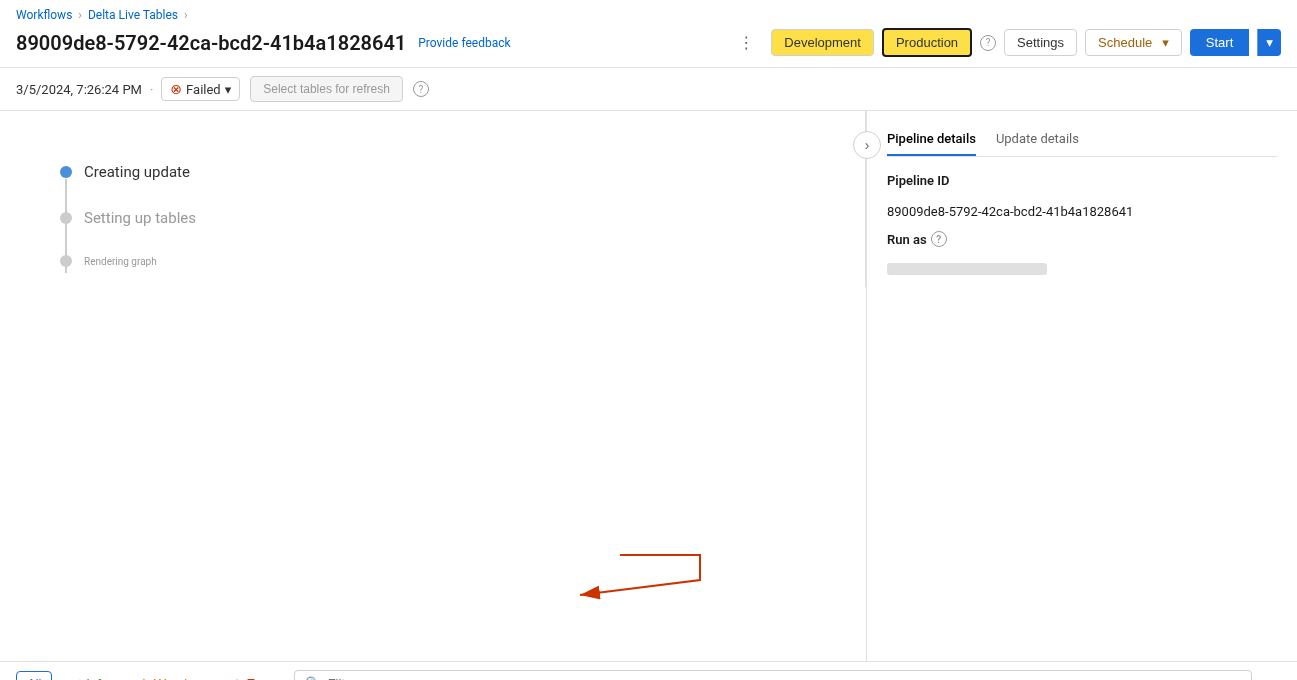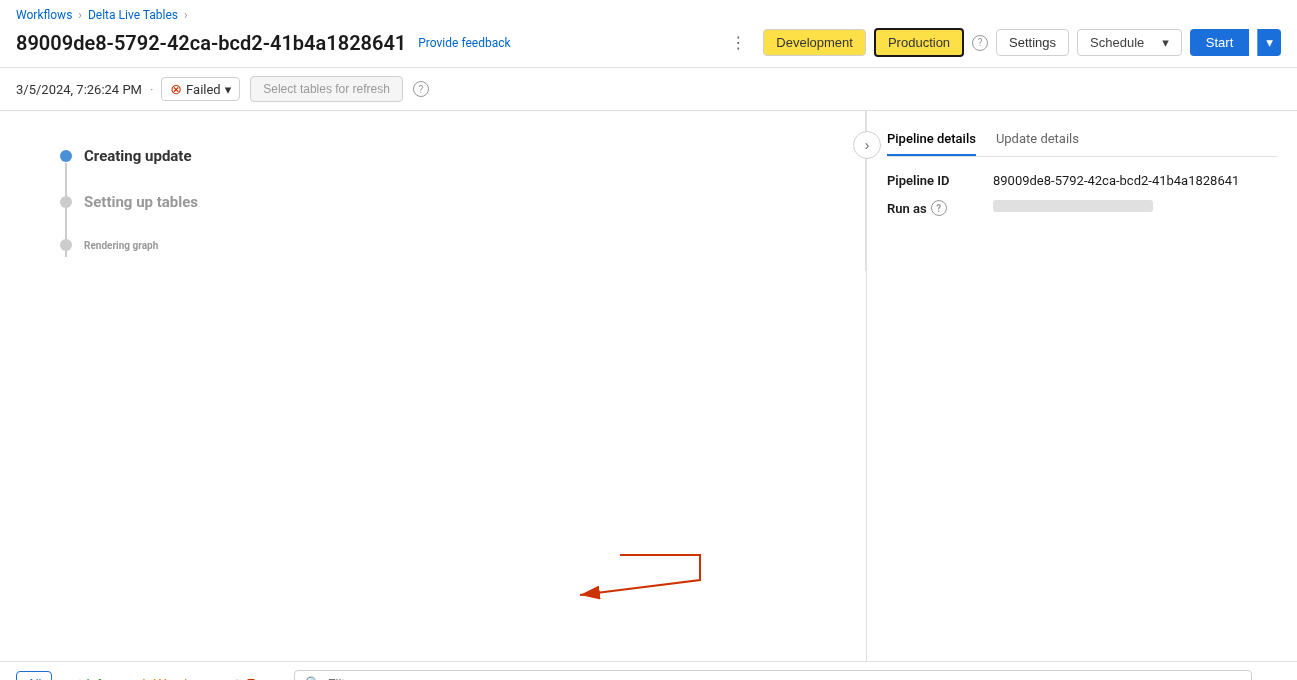--- a/index.html
+++ b/index.html
@@ -12,21 +12,21 @@
     .breadcrumb a { color: #0066cc; text-decoration: none; cursor: pointer; }
     .header-row { display: flex; align-items: center; justify-content: space-between; padding-bottom: 10px; }
     .header-left { display: flex; align-items: center; gap: 12px; }
     .pipeline-id { font-size: 20px; font-weight: 600; color: #1a1a1a; }
     .feedback-link { font-size: 12px; color: #0066cc; text-decoration: none; display: flex; align-items: center; gap: 3px; }
     .header-right { display: flex; align-items: center; gap: 8px; }
     .btn-more { background: none; border: 1px solid transparent; border-radius: 4px; padding: 4px 8px; cursor: pointer; font-size: 16px; color: #666; }
     .btn-env { background: #fde047; border: 1px solid #d0d0d0; border-radius: 4px; padding: 5px 12px; cursor: pointer; font-size: 13px; color: #333; }
     .btn-env.active { border: 2px solid #1a1a1a; font-weight: 500; }
     .btn-settings { background: #fff; border: 1px solid #d0d0d0; border-radius: 4px; padding: 5px 12px; cursor: pointer; font-size: 13px; color: #333; }
-    .btn-schedule { background: #fff; border: 1px solid #d0d0d0; border-radius: 4px; padding: 5px 12px; cursor: pointer; font-size: 13px; color: #404040; display: flex; align-items: center; gap: 18px; }
+    .btn-schedule { background: #fff; border: 1px solid #d0d0d0; border-radius: 4px; padding: 5px 12px; cursor: pointer; font-size: 13px; color: #a16207; display: flex; align-items: center; gap: 10px; }
     .btn-start { background: #1a6fdb; border: none; border-radius: 4px 0 0 4px; padding: 6px 16px; cursor: pointer; font-size: 13px; color: #fff; font-weight: 500; }
     .btn-start-caret { background: #1a6fdb; border: none; border-left: 1px solid rgba(255,255,255,0.3); border-radius: 0 4px 4px 0; padding: 6px 8px; cursor: pointer; color: #fff; }
     .info-circle { display: inline-flex; align-items: center; justify-content: center; width: 16px; height: 16px; border-radius: 50%; border: 1px solid #999; font-size: 10px; color: #999; cursor: pointer; }
     
     
     .toolbar { display: flex; align-items: center; gap: 10px; padding: 8px 16px; border-bottom: 1px solid #e0e0e0; }
     .run-info { display: flex; align-items: center; gap: 8px; font-size: 13px; color: #333; }
     .failed-badge { display: flex; align-items: center; gap: 4px; background: #fff; border: 1px solid #d0d0d0; border-radius: 4px; padding: 3px 8px; cursor: pointer; }
     .failed-badge .x-icon { color: #cc3300; font-size: 14px; }
     .dot { color: #999; }
@@ -42,21 +42,21 @@
     .step-label { font-size: 15px; }
     .step-label.active { color: #cc3300; }
     .step-label.dimmed { color: #999; }
     .step-label.normal { color: #333; }
     
     
     .details-panel { width: 430px; padding: 16px 20px; }
     .details-tabs { display: flex; gap: 20px; border-bottom: 1px solid #e0e0e0; margin-bottom: 16px; }
     .details-tab { padding: 4px 0 8px 0; font-size: 13px; cursor: pointer; color: #666; }
     .details-tab.active { color: #000000; font-weight: 500; border-bottom: 2px solid #1a6fdb; }
-    .detail-row { display: flex; gap: 16px; margin-bottom: 12px; align-items: flex-start; }
+    .detail-row { display: flex; gap: 16px; margin-bottom: 12px; align-items: flex-start; flex-direction: column; }
     .detail-label { font-size: 13px; font-weight: 600; color: #1a1a1a; min-width: 90px; }
     .detail-value { font-size: 13px; color: #1a1a1a; display: flex; align-items: center; gap: 6px; }
     .redacted-bar { width: 160px; height: 12px; background: #e0e0e0; border-radius: 3px; }
     
     
     .log-section { border-top: 1px solid #e0e0e0; }
     .log-toolbar { display: flex; align-items: center; gap: 8px; padding: 8px 16px; border-bottom: 1px solid #e0e0e0; }
     .log-filter-btn { display: flex; align-items: center; gap: 4px; padding: 4px 10px; border-radius: 4px; border: 1px solid transparent; cursor: pointer; font-size: 13px; background: none; }
     .log-filter-btn.all-active { background: #fff; border-color: #1a6fdb; color: #1a6fdb; font-weight: 500; }
     .filter-input-wrap { flex: 1; display: flex; align-items: center; gap: 6px; border: 1px solid #d0d0d0; border-radius: 4px; padding: 5px 10px; background: #fff; }
@@ -107,21 +107,21 @@
   <button class="btn-select-tables">Select tables for refresh</button>
   <span class="info-circle">?</span>
 </div>
 
 <div style="display:flex; height: calc(680px - 130px);">
 
   <div style="flex:1; position:relative; border-right:1px solid #e0e0e0;">
     <div class="steps-panel">
       <button class="toggle-btn">›</button>
 
-      <div style="position:relative; padding-left: 20px; margin-top: 16px; font-weight: bold;">
+      <div style="position:relative; padding-left: 20px; margin-top: 32px;">
 
         <div style="display:flex; align-items:center; gap:12px; margin-bottom:0; position:relative;">
           <div style="position:absolute; left:5px; top:16px; width:2px; height:48px; background:#ccc;"></div>
           <div class="step-dot blue" style="width:12px;height:12px;border-radius:50%;background:#4a90d9;flex-shrink:0;"></div>
           <span class="step-label normal" style="font-size:15px;">Creating update</span>
         </div>
 
 
 
         <div style="display:flex; align-items:center; gap:12px; margin-top:28px; position:relative;">

